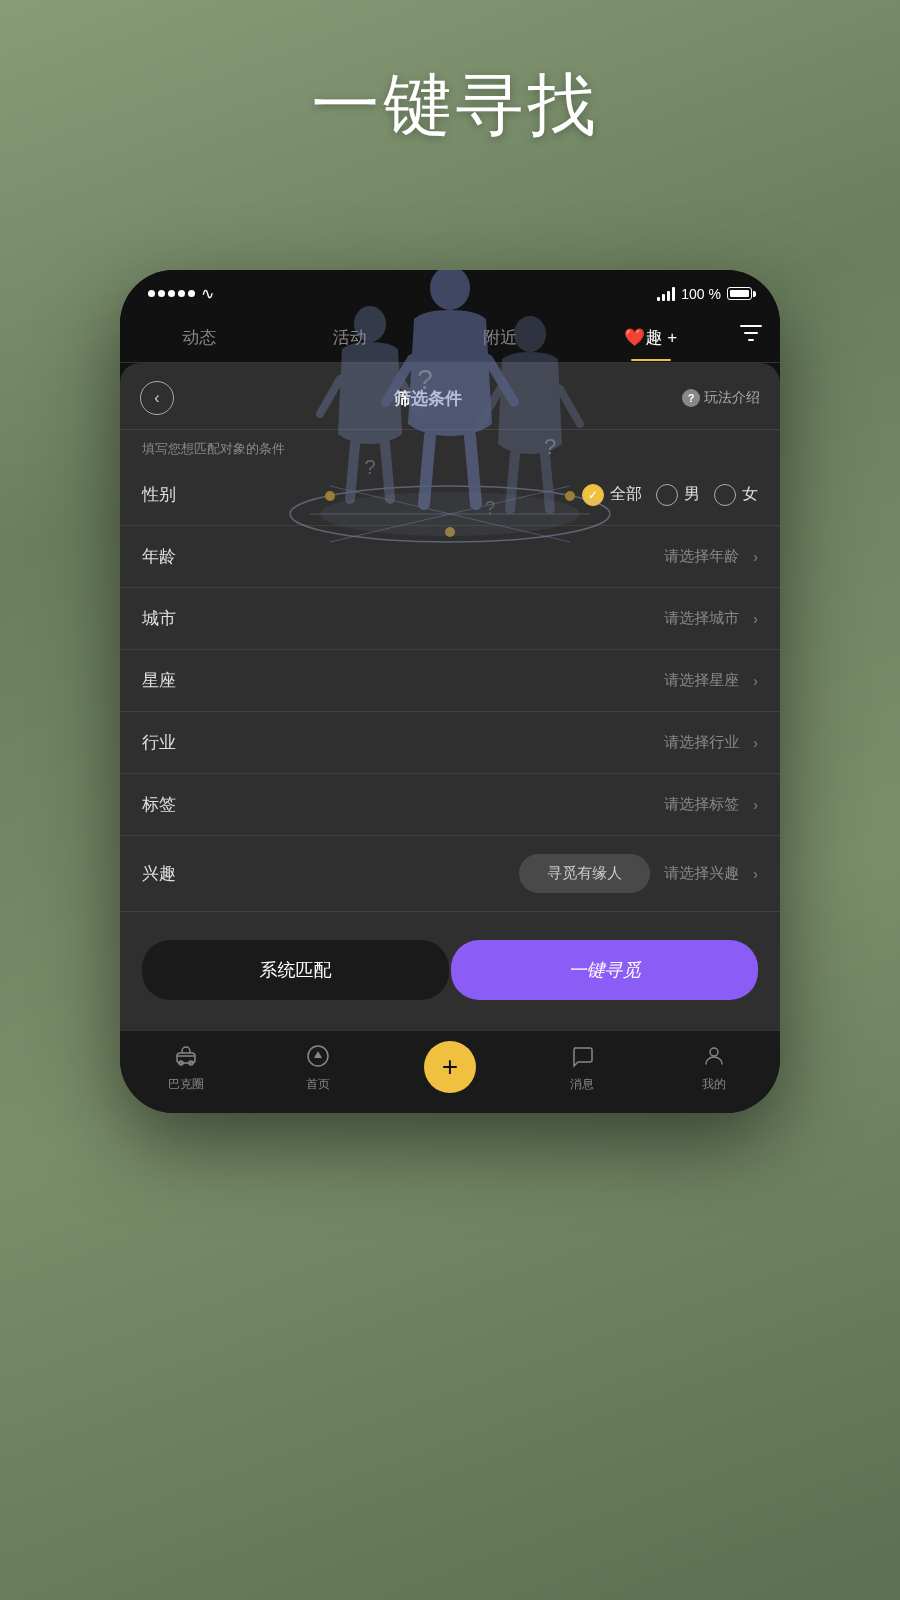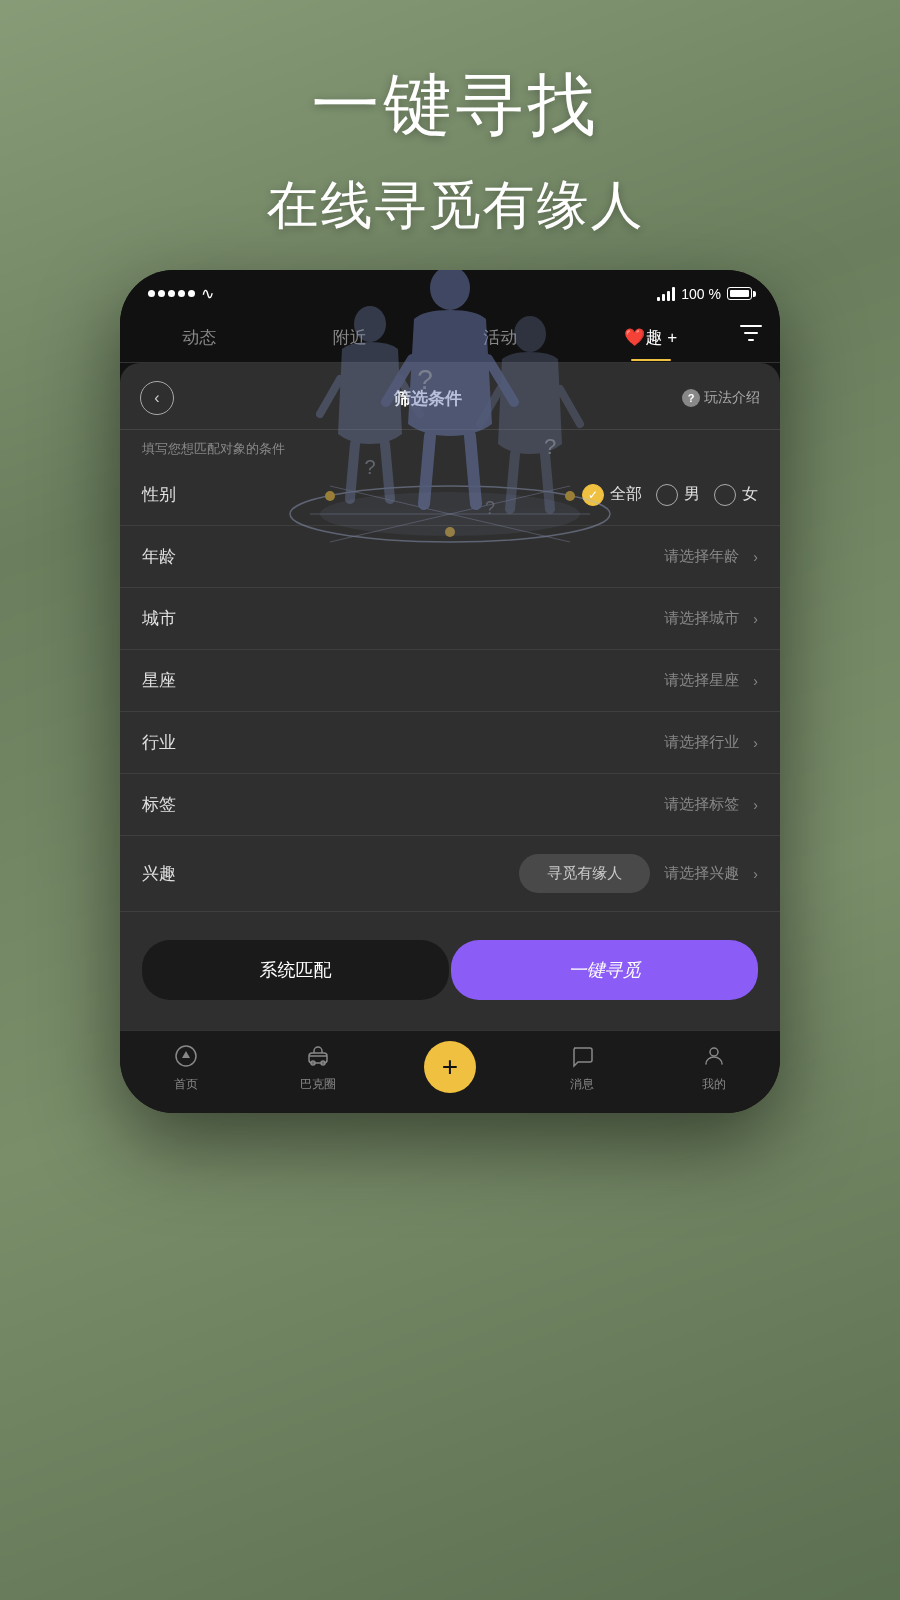--- a/index.html
+++ b/index.html
@@ -360,21 +360,20 @@
       cursor: pointer;
     }
   </style>
 </head>
 <body>
 
 <div class="bg-overlay"></div>
 
 <div class="hero-text">
   <span class="hero-title">一键寻找</span>
-  <span class="hero-subtitle">在线寻觅有缘人</span>
 </div>
 
 <div class="phone">
 
   <div class="status-bar">
     <div class="status-left">
       <div class="status-dots">
         <div class="status-dot"></div>
         <div class="status-dot"></div>
         <div class="status-dot"></div>
@@ -397,24 +396,24 @@
         </div>
       </div>
     </div>
   </div>
 
   <div class="nav-tabs">
     <div class="nav-tab">
       <span>动态</span>
     </div>
     <div class="nav-tab">
+      <span>活动</span>
+    </div>
+    <div class="nav-tab">
       <span>附近</span>
-    </div>
-    <div class="nav-tab">
-      <span>活动</span>
     </div>
     <div class="nav-tab active">
       <span class="nav-tab-heart">
         <span>❤️趣 +</span>
       </span>
     </div>
     <div class="nav-filter">
       <svg width="22" height="20" viewBox="0 0 22 20" fill="none">
         <path d="M1 1h20M5 8h12M9 15h4" stroke="#fff" stroke-width="2" stroke-linecap="round"></path>
       </svg>
@@ -560,36 +559,36 @@
       <button class="btn-system">系统匹配</button>
       <button class="btn-search">一键寻觅</button>
     </div>
 
   </div>
 
   <div class="bottom-nav">
     <div class="bottom-nav-item">
       <div class="bottom-nav-icon">
         <svg width="24" height="24" viewBox="0 0 24 24" fill="none">
-          <circle cx="12" cy="12" r="10" stroke="#888" stroke-width="1.5"></circle>
-          <polygon points="12,7 8,14 16,14" fill="#888"></polygon>
-        </svg>
-      </div>
-      <span>首页</span>
-    </div>
-    <div class="bottom-nav-item">
-      <div class="bottom-nav-icon">
-        <svg width="24" height="24" viewBox="0 0 24 24" fill="none">
           <rect x="3" y="9" width="18" height="10" rx="3" stroke="#888" stroke-width="1.5"></rect>
           <circle cx="7" cy="19" r="2" stroke="#888" stroke-width="1.5"></circle>
           <circle cx="17" cy="19" r="2" stroke="#888" stroke-width="1.5"></circle>
           <path d="M3 12h18M8 9V7a4 4 0 018 0v2" stroke="#888" stroke-width="1.5"></path>
         </svg>
       </div>
       <span>巴克圈</span>
+    </div>
+    <div class="bottom-nav-item">
+      <div class="bottom-nav-icon">
+        <svg width="24" height="24" viewBox="0 0 24 24" fill="none">
+          <circle cx="12" cy="12" r="10" stroke="#888" stroke-width="1.5"></circle>
+          <polygon points="12,7 8,14 16,14" fill="#888"></polygon>
+        </svg>
+      </div>
+      <span>首页</span>
     </div>
     <div class="bottom-nav-item">
       <div class="bottom-nav-add">
         <span>+</span>
       </div>
     </div>
     <div class="bottom-nav-item">
       <div class="bottom-nav-icon">
         <svg width="24" height="24" viewBox="0 0 24 24" fill="none">
           <path d="M4 4h16a2 2 0 012 2v10a2 2 0 01-2 2H8l-4 4V6a2 2 0 012-2z" stroke="#888" stroke-width="1.5"></path>

